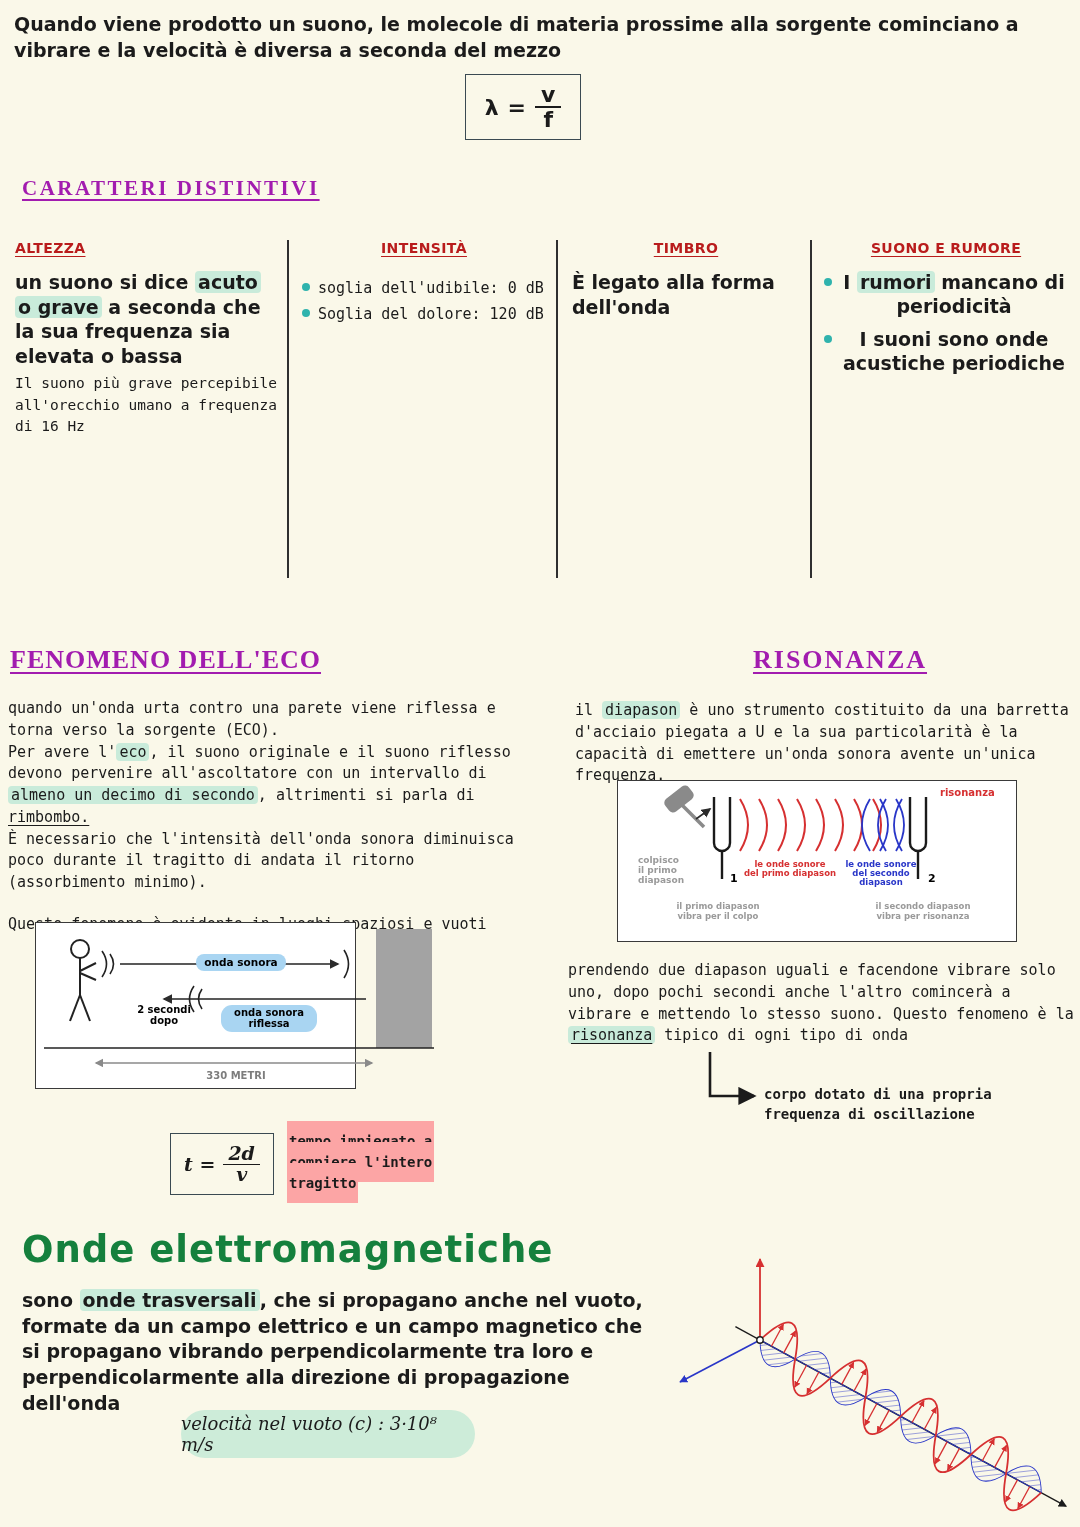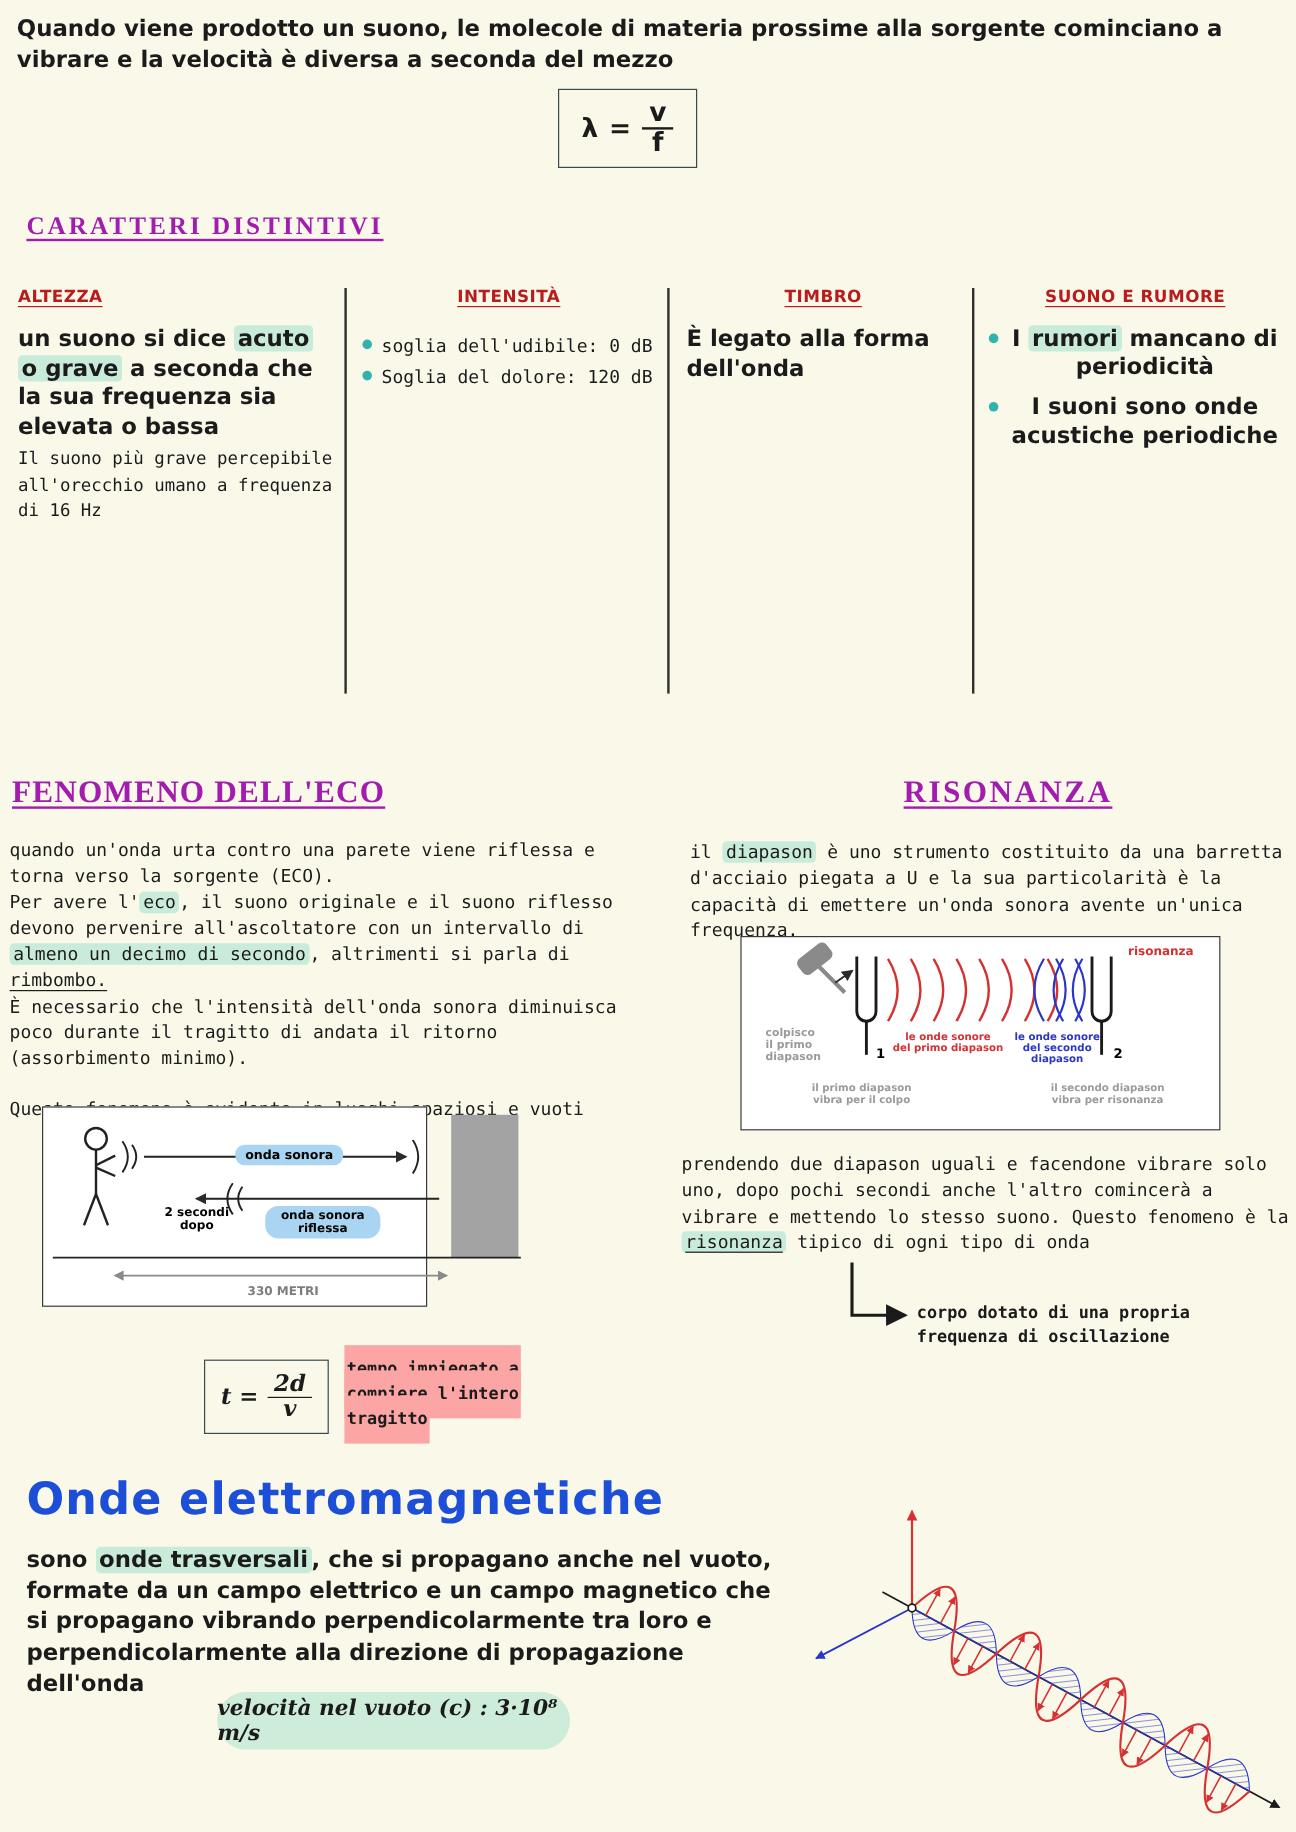--- a/index.html
+++ b/index.html
@@ -49,25 +49,25 @@
   .eco-diagram { left:35px; top:922px; width:321px; height:167px;text-decoration:underline; }
 
   .callout-arrow { left:698px; top:1050px; }
   .callout-text { left:764px; top:1084px; width:250px; font-size:14px; font-weight:700; line-height:1.45; }
 
   .t-box { left:170px; top:1133px; width:104px; height:62px; border:1.6px solid #3a4a52; display:flex; align-items:center; justify-content:center; gap:8px; font-family:"DejaVu Serif","Liberation Serif",serif; font-style:italic; font-size:19px; font-weight:700; }
   .t-box .frac .num { border-bottom:1.8px solid #1b1b1b; padding:0 5px; }
   .t-caption { left:287px; top:1131px; width:210px; font-size:14px; font-weight:700; line-height:1.5; }
   .t-caption span { background:#fca5a5; padding:12px 2px; }
 
-  .em-title { left:22px; top:1228px; font-size:37px; font-weight:800; color:#1d4ed8; letter-spacing:1px; }
+  .em-title { left:22px; top:1228px; font-size:37px; font-weight:800; color:#15803d; letter-spacing:1px; }
   .em-body { left:22px; top:1288px; width:625px; font-size:19px; line-height:1.35; }
   .em-svg { left:650px; top:1245px; }
 
-  .pill { left:181px; top:1410px; width:294px; height:48px; background:#cdecd9; border-radius:24px; display:flex; align-items:center; justify-content:center; font-family:"DejaVu Serif","Liberation Serif",serif; font-style:italic; font-size:18px;font-weight:bold; }
+  .pill { left:181px; top:1410px; width:294px; height:48px; background:#cdecd9; border-radius:24px; display:flex; align-items:center; justify-content:center; font-family:"DejaVu Serif","Liberation Serif",serif; font-style:italic; font-size:18px; }
 
   svg text { font-family:"DejaVu Sans",sans-serif; }
 </style>
 </head>
 <body>
 
 <div class="abs intro hand">Quando viene prodotto un suono, le molecole di materia prossime alla sorgente cominciano a vibrare e la velocità è diversa a seconda del mezzo</div>
 
 <div class="abs lambda-box">
   <span>λ</span>

